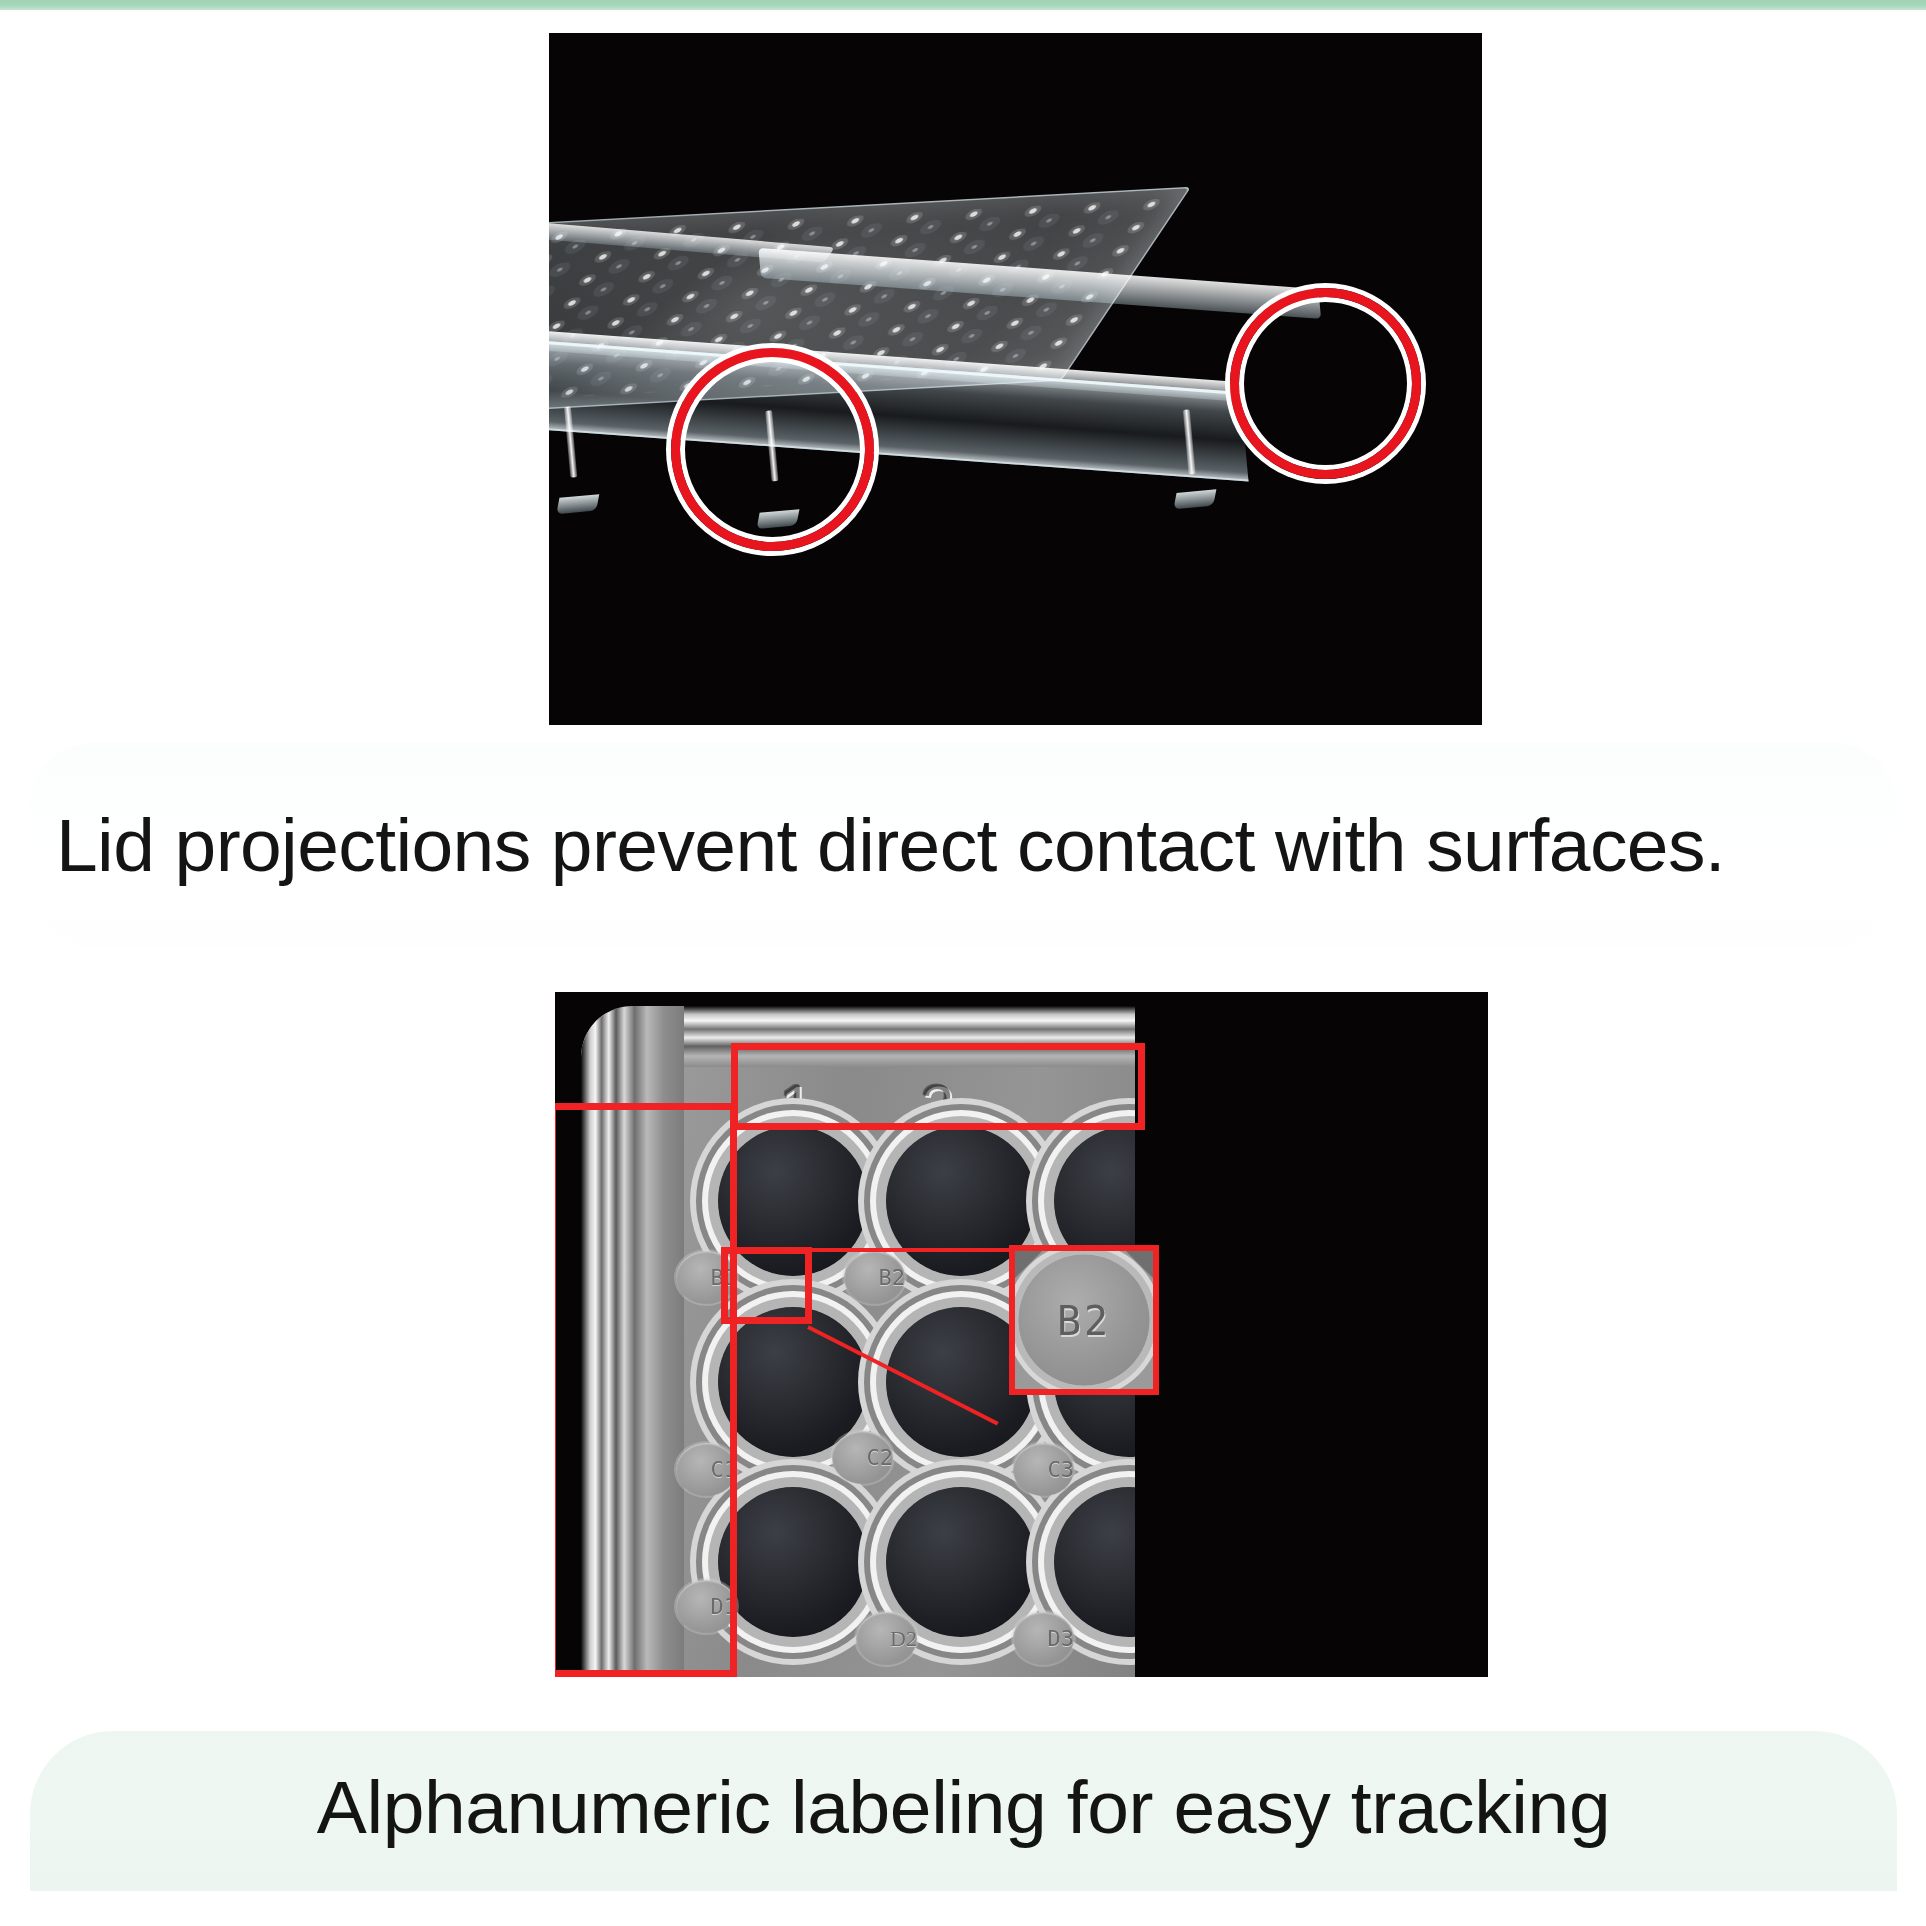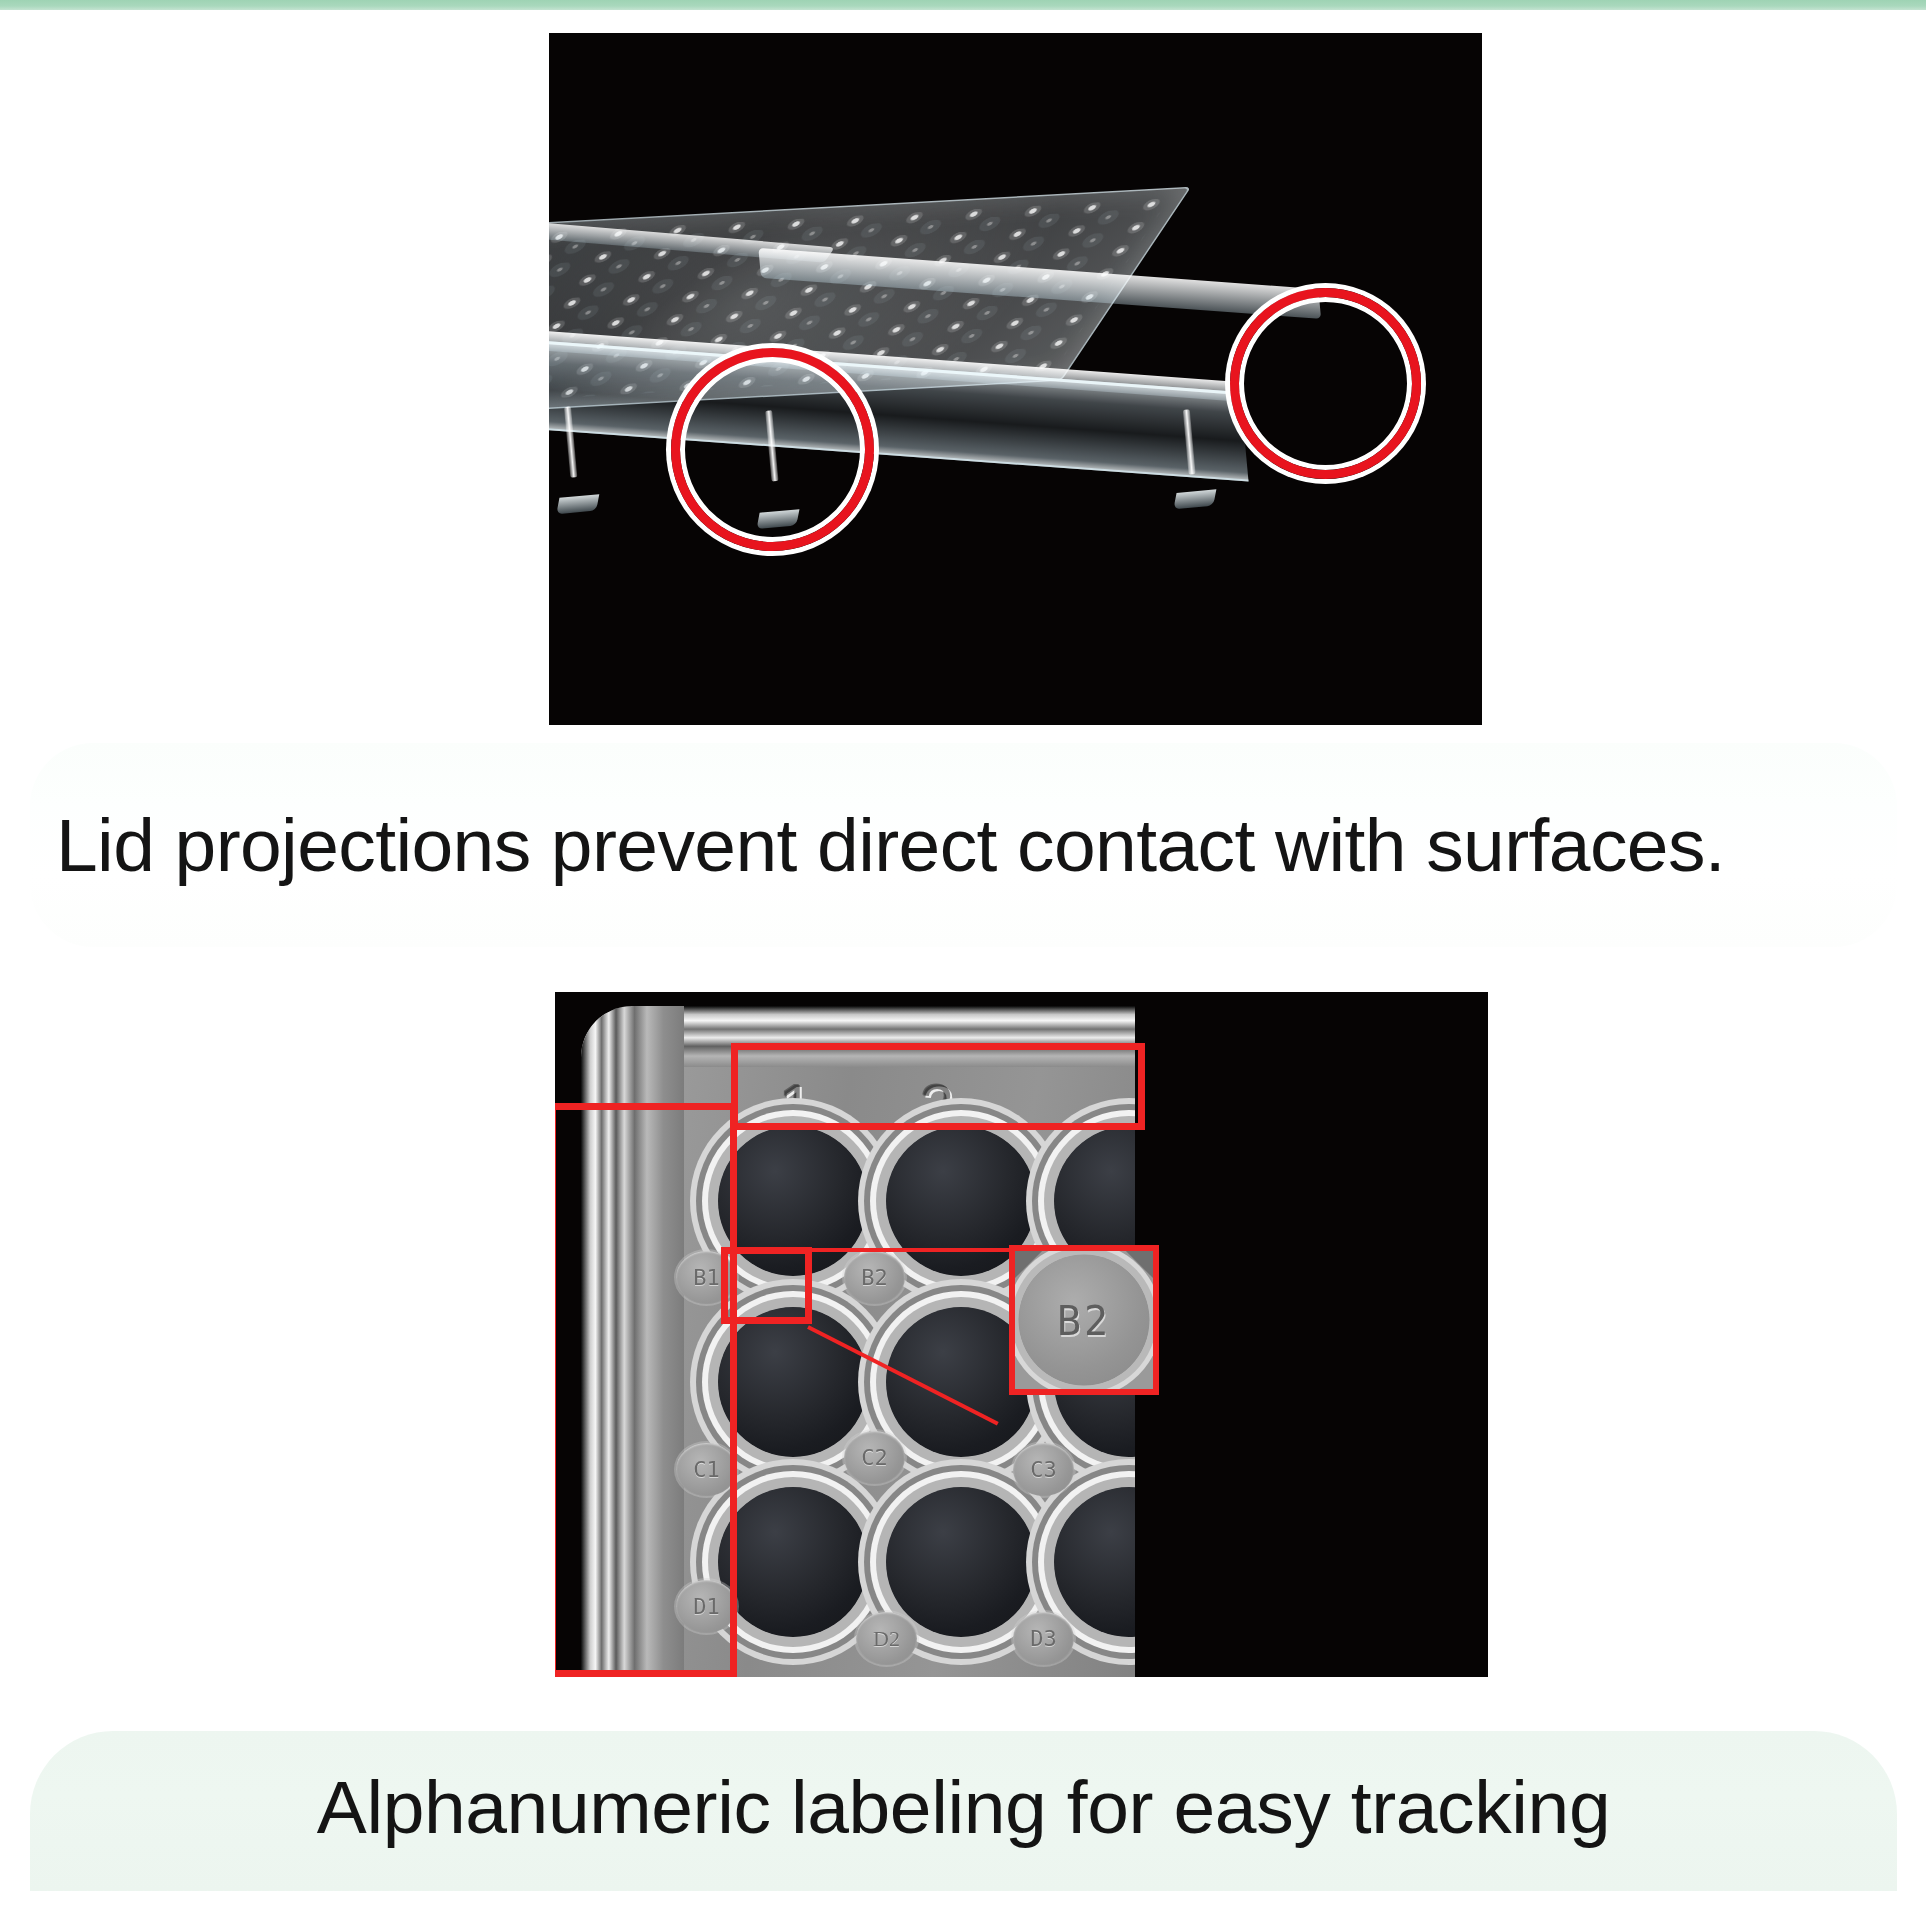--- a/index.html
+++ b/index.html
@@ -241,21 +241,21 @@
   }
   .smallpad {
     position: absolute;
     width: 61px; height: 53px;
     border-radius: 50%;
     background: radial-gradient(circle at 40% 34%, #b6b6b6, #969696 65%, #8a8a8a 100%);
     box-shadow: 0 1px 2px rgba(255,255,255,0.55) inset, 0 0 0 2px rgba(210,210,210,0.35);
     color: #6a6a6a;
     font-size: 22px;
     font-family: "DejaVu Sans Mono", monospace;
-    text-align: center;
+    text-align: right;
     line-height: 53px;
     text-shadow: 0 1px 0 rgba(255,255,255,0.55);
   }
   .rowletter {
     position: absolute;
     font-size: 91px;
     color: rgba(40,40,40,0.55);
     text-shadow: 2px 2px 0 rgba(255,255,255,0.85), -1px -1px 0 rgba(0,0,0,0.35);
     font-family: "Liberation Sans", sans-serif;
   }
@@ -395,21 +395,21 @@
 
         <div class="bigwell" style="left:30px;  top:416px;"></div>
         <div class="bigwell" style="left:198px; top:416px;"></div>
         <div class="bigwell" style="left:366px; top:416px;"></div>
 
         <div class="smallpad" style="left:-12px; top:180px;">B1</div>
         <div class="smallpad" style="left:156px; top:180px;">B2</div>
         <div class="smallpad" style="left:325px; top:180px;">B3</div>
 
         <div class="smallpad" style="left:-12px; top:372px;">C1</div>
-        <div class="smallpad" style="left:156px; top:360px;">C2</div>
+        <div class="smallpad" style="left:144px; top:360px;">C2</div>
         <div class="smallpad" style="left:325px; top:372px;">C3</div>
 
         <div class="smallpad" style="left:-12px; top:509px;">D1</div>
         <div class="smallpad" style="left:168px; top:541px;font-family:Liberation Serif, serif;">D2</div>
         <div class="smallpad" style="left:325px; top:541px;">D3</div>
       </div>
     </div>
 
     <div class="annot-rect" style="left:176px; top:51px; width:414px; height:87px;"></div>
 

